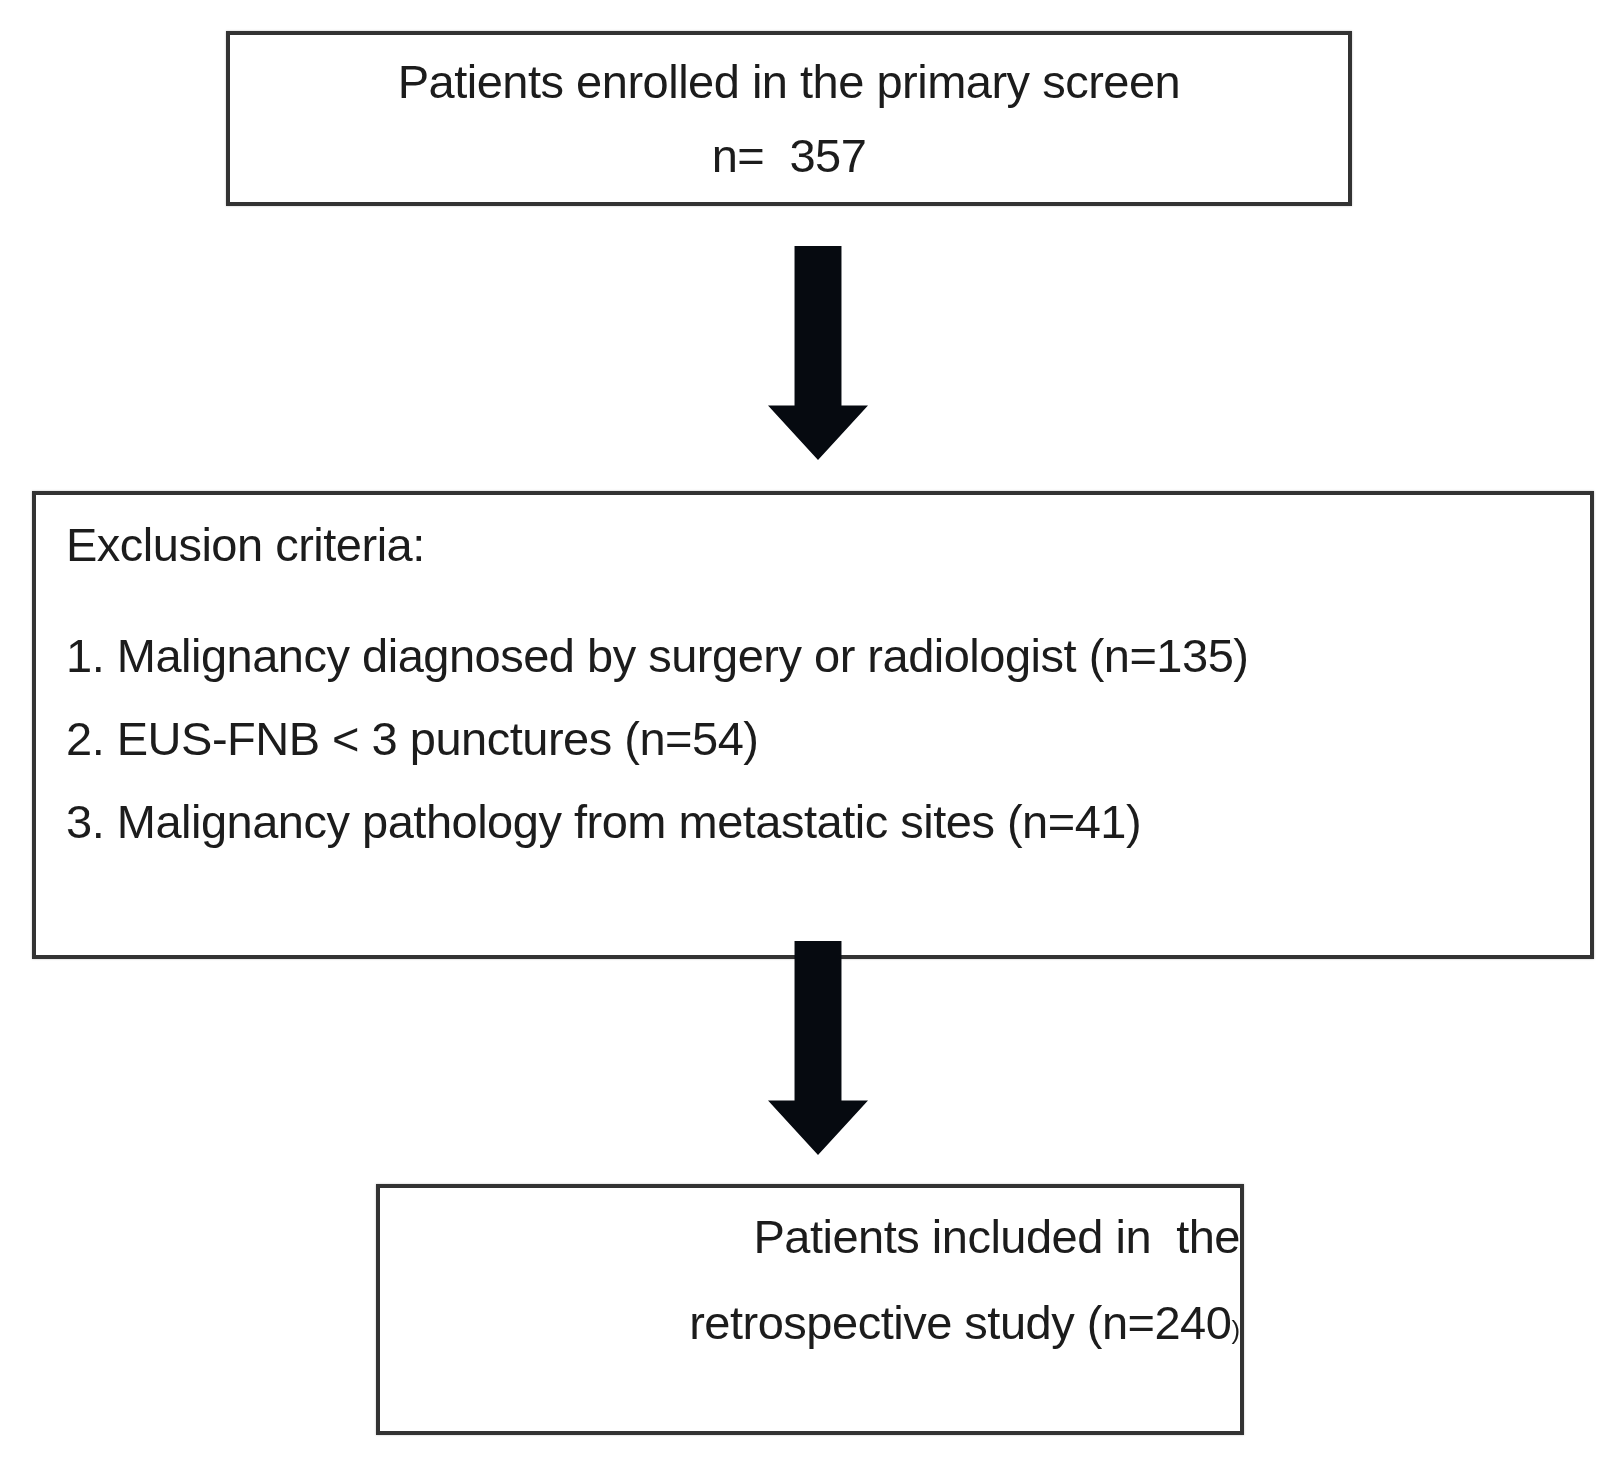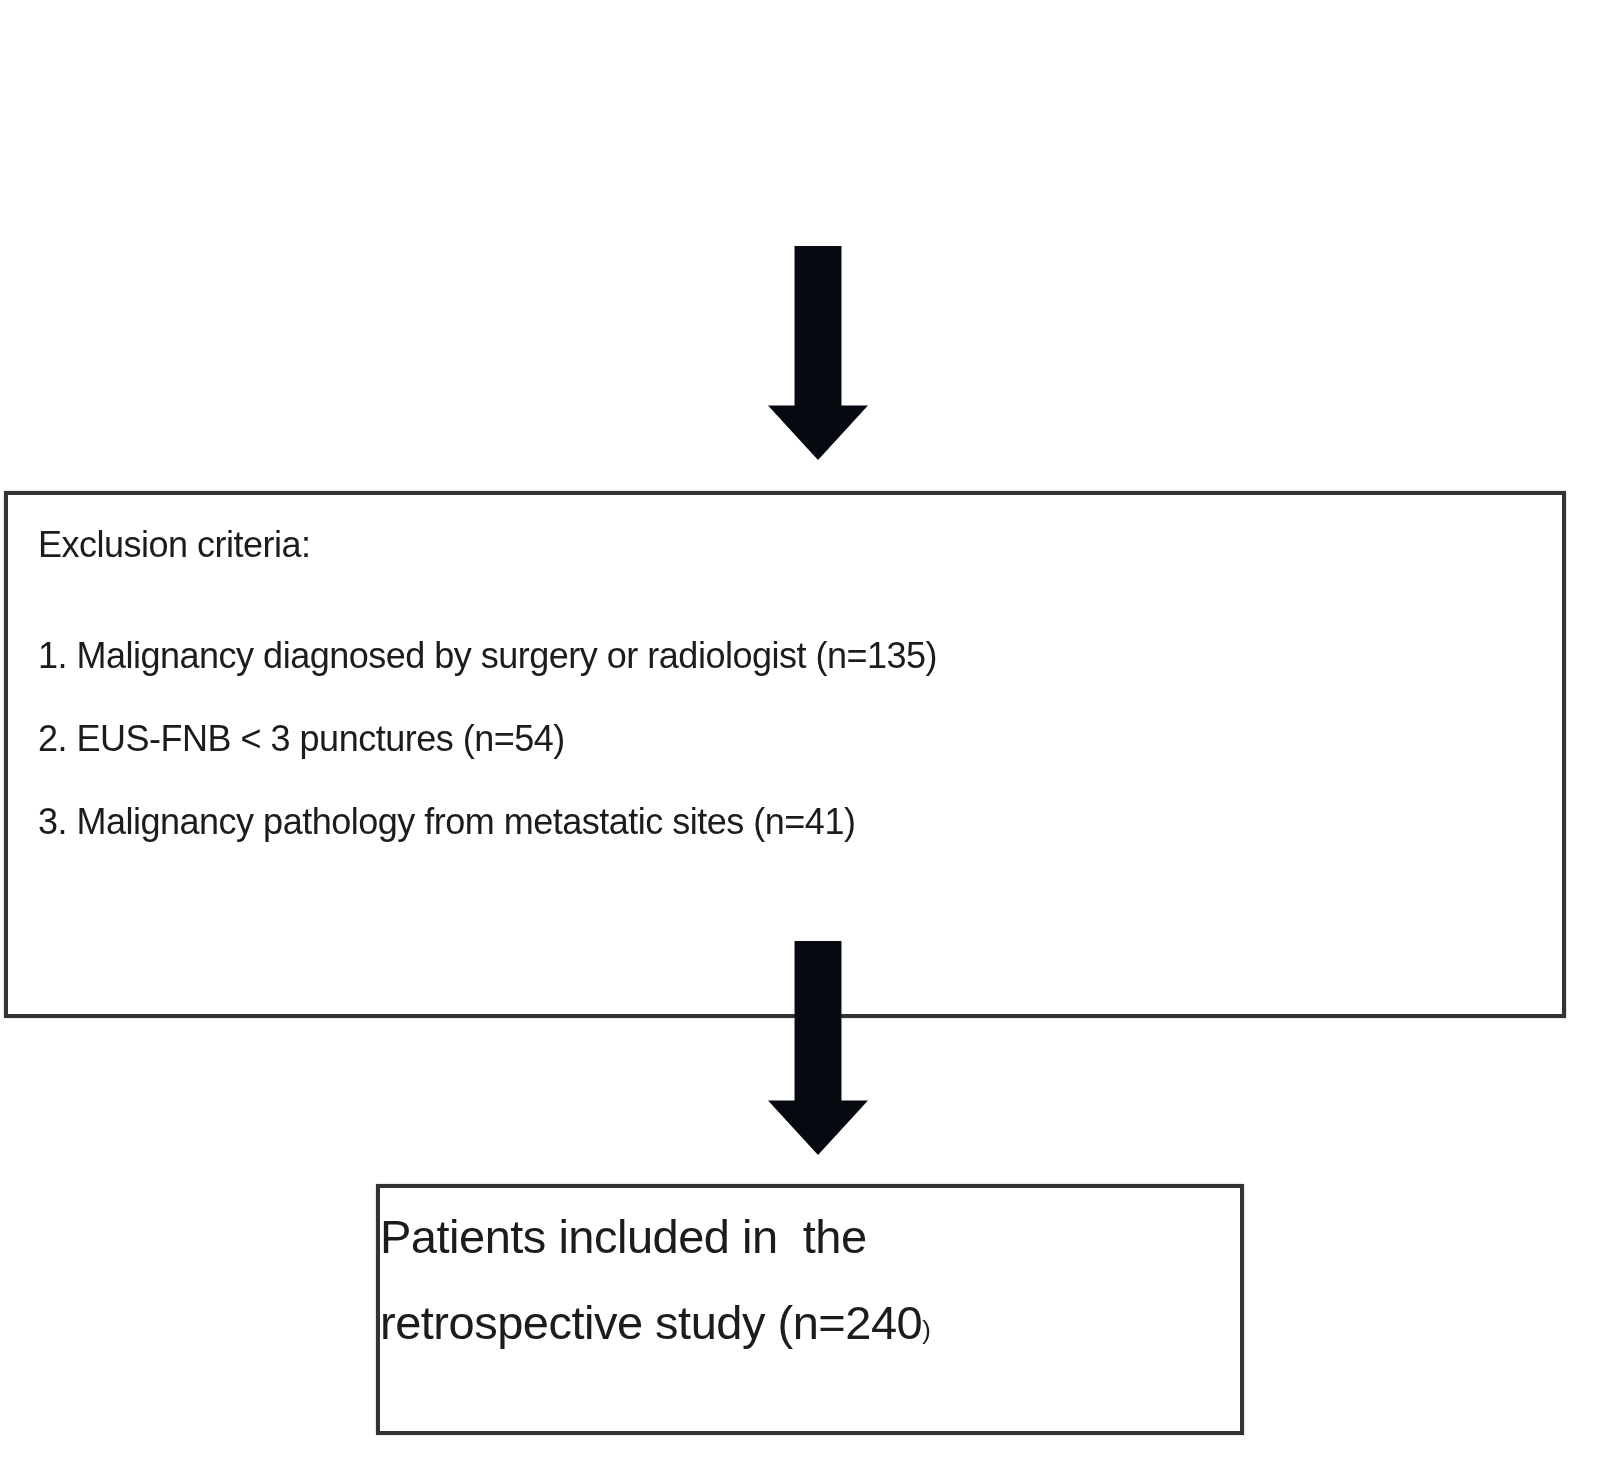--- a/index.html
+++ b/index.html
@@ -36,46 +36,46 @@
     display: flex;
     flex-direction: column;
     justify-content: center;
     align-items: center;
     text-align: center;
     font-size: 47px;
     line-height: 74px;
   }
   
   .box-exclusion {
-    left: 4px;
+    left: 32px;
     top: 491px;
     width: 1562px;
-    height: 527px;
-    font-size: 36px;
+    height: 468px;
+    font-size: 47px;
     line-height: 58px;
   }
   .exclusion-inner {
     padding: 21px 24px 0 30px;
   }
   .exclusion-heading {
     margin-bottom: 53px;
   }
   .exclusion-item {
     margin-bottom: 25px;
   }
   
   .box-bottom {
     left: 376px;
     top: 1184px;
     width: 868px;
     height: 251px;
     display: flex;
     flex-direction: column;
     justify-content: center;
-    align-items: flex-start;
+    align-items: flex-end;
     text-align: center;
     font-size: 47px;
     line-height: 86px;
     padding-bottom: 52px;
   }
   .small-paren {
     font-size: 0.55em;
     letter-spacing: 0;
   }
   
@@ -86,20 +86,24 @@
     height: 214px;
   }
   .arrow-1 { top: 246px; }
   .arrow-2 { top: 941px; }
 </style>
 </head>
 <body>
 
 <div class="canvas">
 
+  <div class="flow-box box-top">
+    <div class="txt">Patients enrolled in the primary screen</div>
+    <div class="txt">n=  357</div>
+  </div>
 
   <svg class="down-arrow arrow-1" viewBox="0 0 98 212" preserveAspectRatio="none">
     <polygon points="26,0 72,0 72,158 98,158 49,212 0,158 26,158" fill="#060a10"></polygon>
   </svg>
 
   <div class="flow-box box-exclusion">
     <div class="exclusion-inner">
       <div class="txt exclusion-heading">Exclusion criteria:</div>
       <div class="txt exclusion-item">1. Malignancy diagnosed by surgery or radiologist (n=135)</div>
       <div class="txt exclusion-item">2. EUS-FNB &lt; 3 punctures (n=54)</div>

